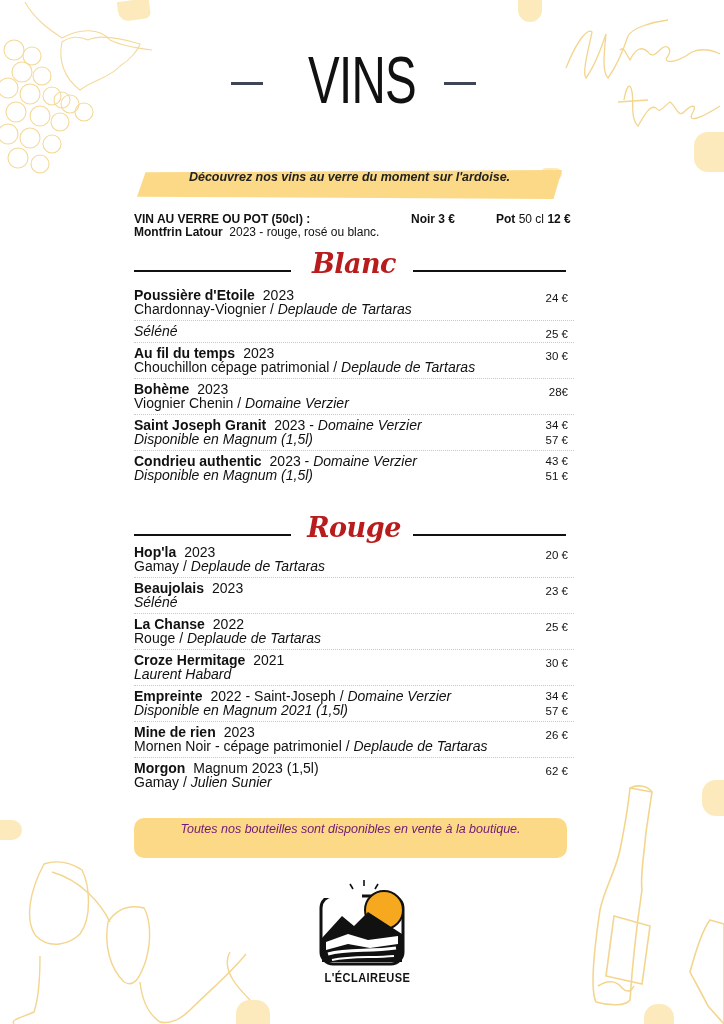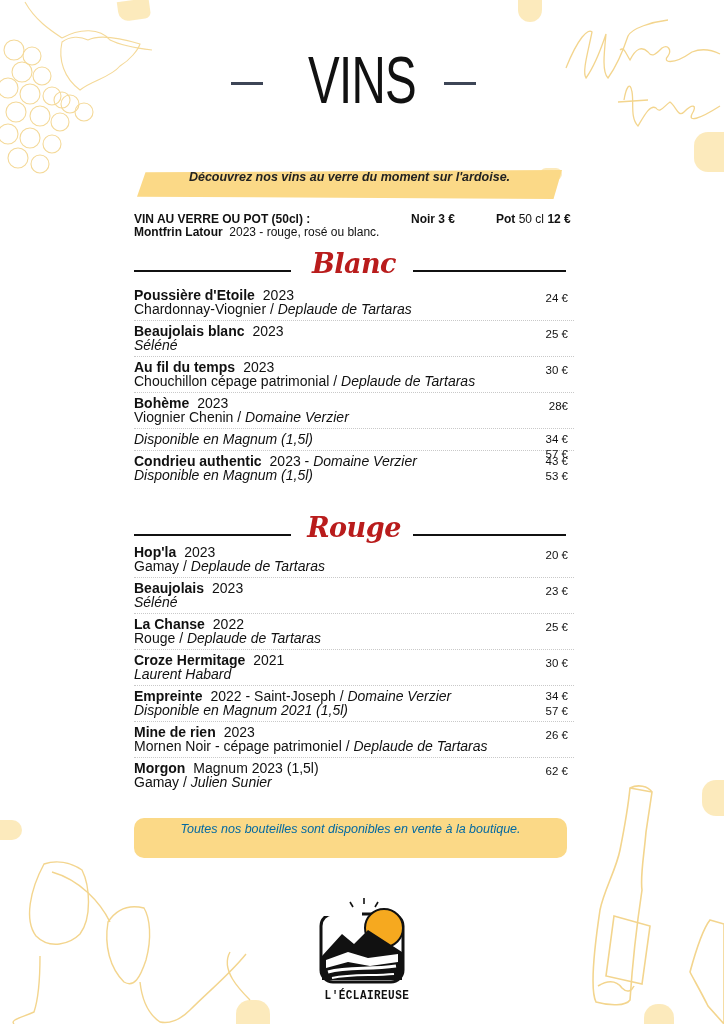--- a/index.html
+++ b/index.html
@@ -19,21 +19,21 @@
       letter-spacing: -1px; transform: scaleX(0.72); transform-origin: center; line-height: 80px; color: #111; }
 
     
     .banner-top { position: absolute; left: 137px; top: 170px; width: 425px; height: 29px;
       background: #fbd987; clip-path: polygon(2% 8%, 100% 0%, 98% 100%, 0% 92%);
       display: flex; align-items: flex-start; justify-content: center; font-weight: bold; }
     .banner-top span { font-style: italic; font-size: 12.5px; color: #222; }
 
     .banner-bottom { position: absolute; left: 134px; top: 818px; width: 433px; height: 40px;
       background: #fbd987; border-radius: 10px; text-align: center; padding-top: 3px; }
-    .banner-bottom span { display: block; font-style: italic; font-size: 12.5px; color: #0369a1; line-height: 16px; }
+    .banner-bottom span { display: block; font-style: italic; font-size: 12.5px; color: #701a75; line-height: 16px; }
 
     
     .verre { position: absolute; left: 134px; top: 213px; width: 440px; font-size: 12px; line-height: 13px; }
     .verre .row { position: relative; height: 13px; }
     .verre b { font-weight: 700; }
     .verre .v { position: absolute; left: 277px; top: 0; }
     .verre .p { position: absolute; left: 362px; top: 0; }
 
     
     .sect { position: absolute; left: 134px; width: 440px; height: 34px; }
@@ -48,21 +48,21 @@
     .item { position: relative; border-bottom: 1px dotted #c9c9c9; padding: 3px 0 4px 0; }
     .item:last-child { border-bottom: none; }
     .item .l1, .item .l2 { font-size: 14px; line-height: 14px; white-space: nowrap; }
     .item .name { font-weight: 700; }
     .item .year { margin-left: 8px; }
     .item i { font-style: italic; }
     .item .price { position: absolute; right: 6px; top: 3px; text-align: left; font-weight: 400; font-size: 11.5px; line-height: 15px; }
     .item .price.single { top: 6px; }
 
     
-    .logo { position: absolute; left: 318px; top: 896px; width: 88px; height: 112px; font-family: Liberation Mono, monospace; }
+    .logo { position: absolute; left: 318px; top: 878px; width: 88px; height: 112px; }
     .logo-text { position: absolute; left: 0; top: 92px; width: 88px; text-align: center;
       font-size: 13px; font-weight: 700; letter-spacing: 0.5px; transform: scaleX(0.85); color: #111; }
   </style>
 </head>
 <body>
 
 <div class="blob" style="left:118px;top:0;width:32px;height:20px;border-radius:0 0 6px 10px;transform:rotate(-8deg);"></div>
 <div class="blob" style="left:518px;top:0;width:24px;height:22px;border-radius:0 0 12px 12px;"></div>
 <div class="blob" style="left:694px;top:132px;width:34px;height:40px;border-radius:14px 4px 4px 14px;"></div>
 <div class="blob" style="left:540px;top:168px;width:22px;height:12px;border-radius:8px;"></div>
@@ -157,53 +157,53 @@
 
 <div class="list" style="top:285px;">
   <div class="item">
     <div class="l1"><span class="name">Poussière d'Etoile</span><span class="year">2023</span></div>
     <div class="l2"><span>Chardonnay-Viognier / </span><i>Deplaude de Tartaras</i></div>
     <div class="price single">
         <div>24 €</div>
       </div>
   </div>
   <div class="item">
-    <div class="l1"><span class="name">Beaujolais blanc</span><span class="year">2023</span></div>
     <div class="l2"><i>Séléné</i></div>
     <div class="price single">
         <div>25 €</div>
       </div>
   </div>
   <div class="item">
     <div class="l1"><span class="name">Au fil du temps</span><span class="year">2023</span></div>
     <div class="l2"><span>Chouchillon cépage patrimonial / </span><i>Deplaude de Tartaras</i></div>
     <div class="price single">
         <div>30 €</div>
       </div>
   </div>
   <div class="item">
     <div class="l1"><span class="name">Bohème</span><span class="year">2023</span></div>
     <div class="l2"><span>Viognier Chenin / </span><i>Domaine Verzier</i></div>
     <div class="price single">
         <div>28€</div>
       </div>
   </div>
   <div class="item">
+    <div class="l1"><span class="name">Saint Joseph Granit</span><span class="year">2023  -</span> <i>Domaine Verzier</i></div>
     <div class="l2"><i>Disponible en Magnum (1,5l)</i></div>
     <div class="price">
         <div>34 €</div>
         <div>57 €</div>
       </div>
   </div>
   <div class="item">
     <div class="l1"><span class="name">Condrieu authentic</span><span class="year">2023   -</span> <i>Domaine Verzier</i></div>
     <div class="l2"><i>Disponible en Magnum (1,5l)</i></div>
     <div class="price">
         <div>43 €</div>
-        <div>53 €</div>
+        <div>51 €</div>
       </div>
   </div>
 </div>
 
 <div class="sect" style="top:516px;">
   <div class="line l1"></div>
   <div class="label">Rouge</div>
   <div class="line l2"></div>
 </div>
 

